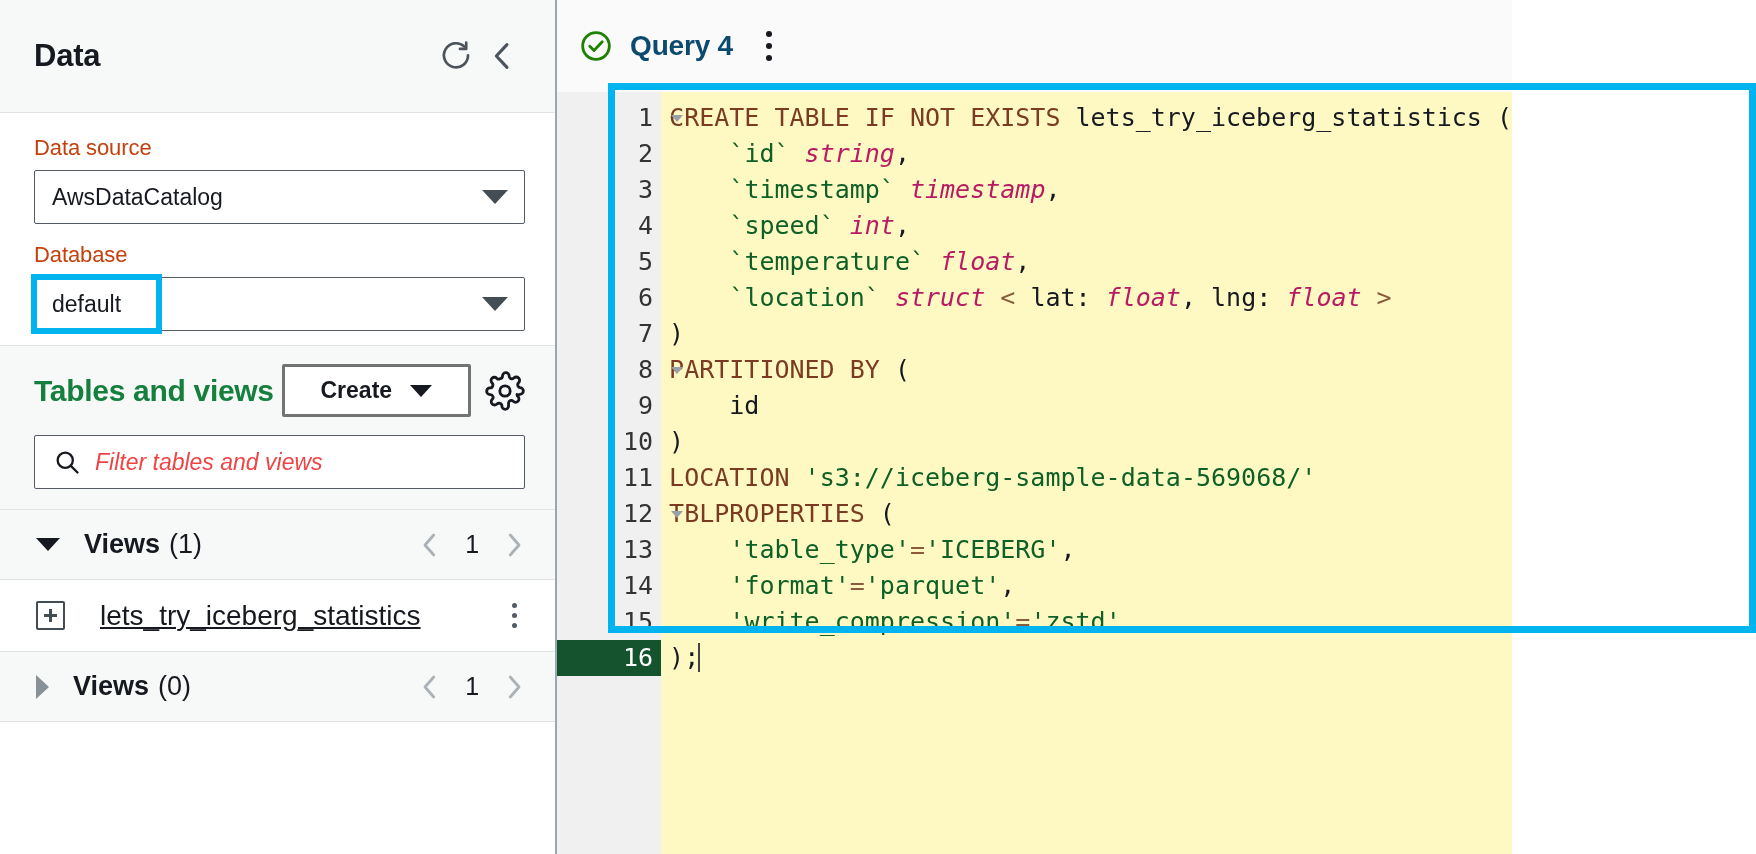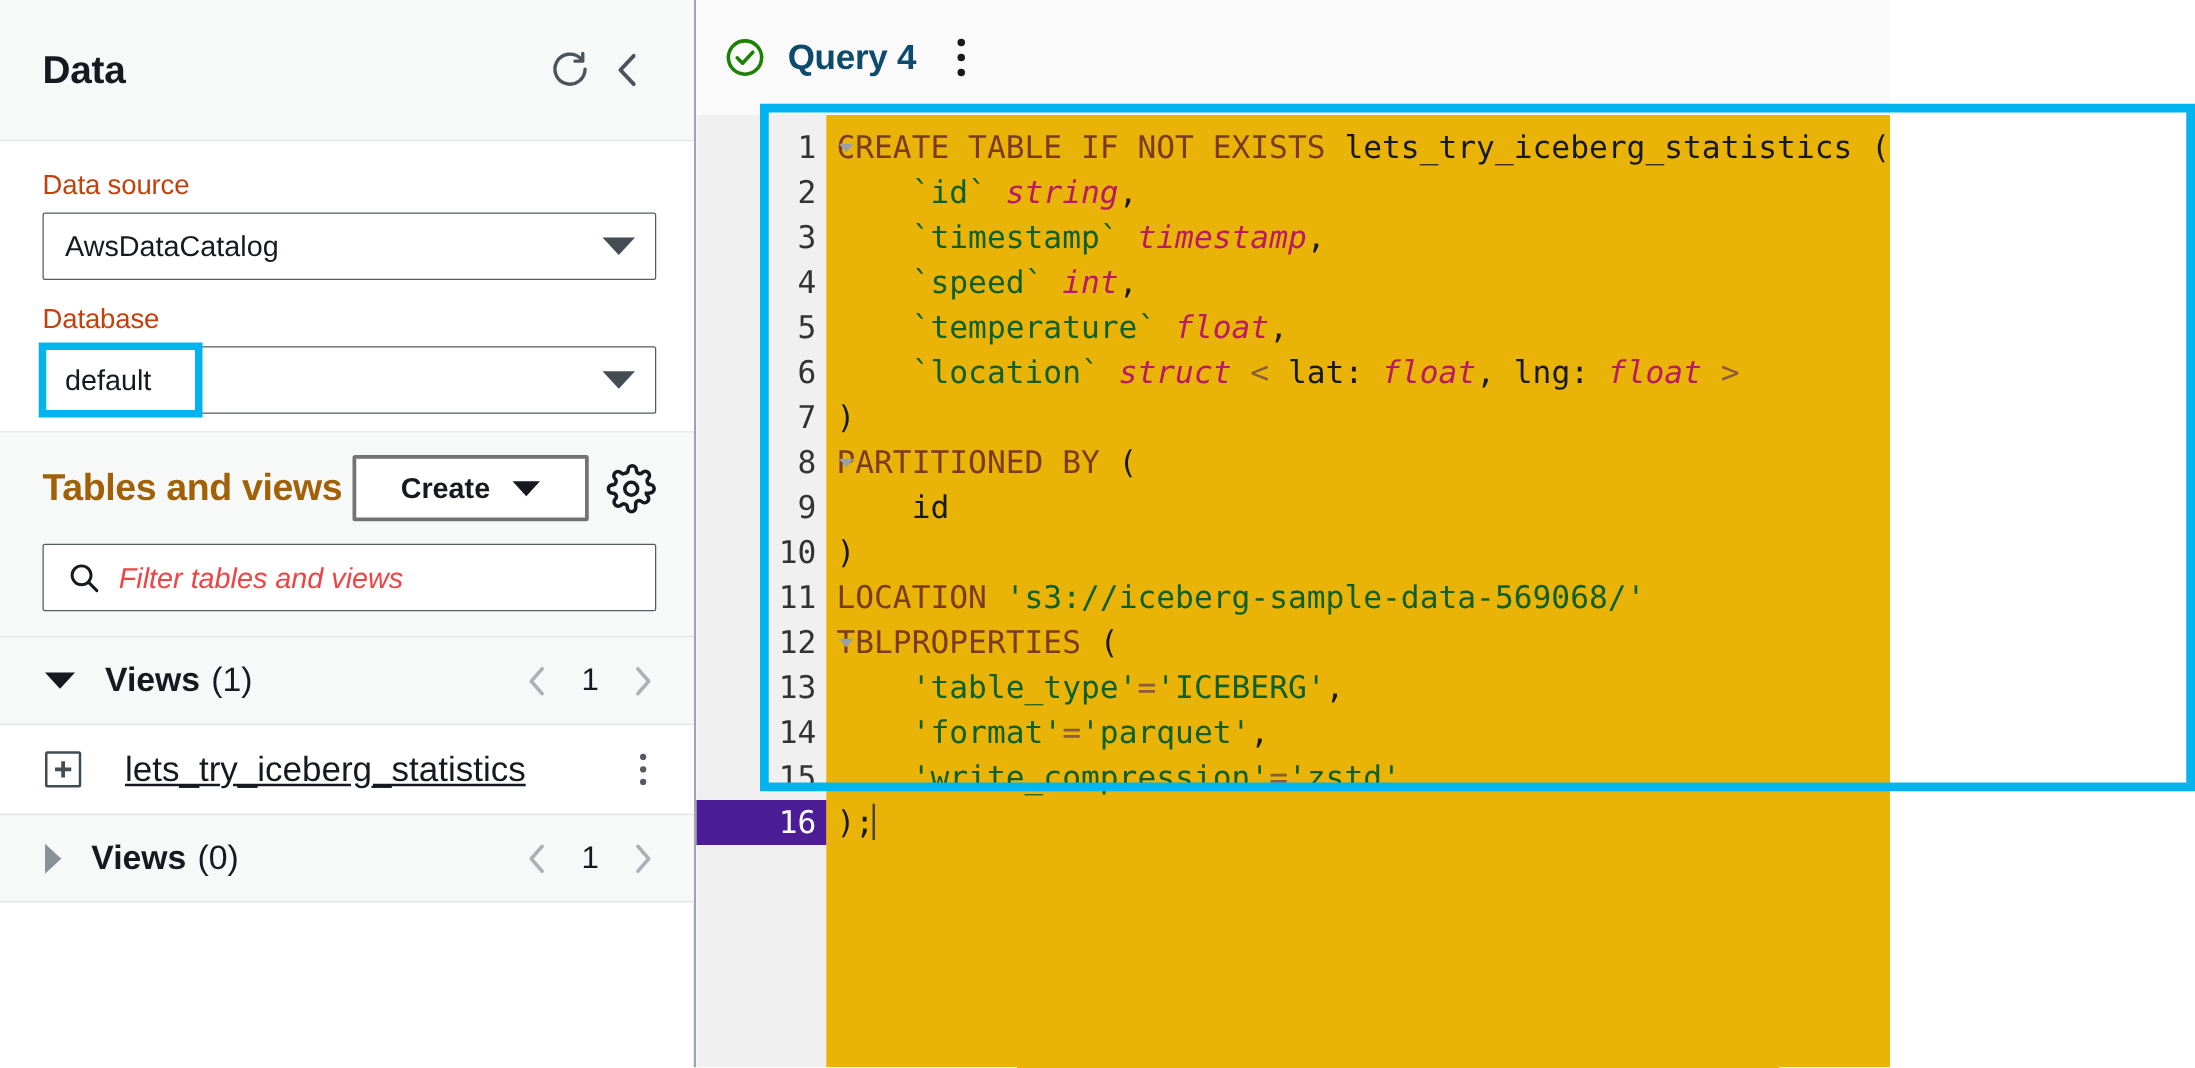--- a/index.html
+++ b/index.html
@@ -62,21 +62,21 @@
     pointer-events: none;
     z-index: 5;
   }
 
   .sb-section-b {
     background: #f7f8f8;
     padding: 18px 30px 20px 34px;
     border-bottom: 1px solid #e0e2e4;
   }
   .tv-row { display: flex; align-items: center; margin-bottom: 18px; }
-  .tv-title { font-size: 30px; font-weight: bold; color: #a16207; flex: 1; letter-spacing: -0.3px; }
+  .tv-title { font-size: 30px; font-weight: bold; color: #15803d; flex: 1; letter-spacing: -0.3px; }
   .create-btn {
     height: 53px; min-width: 186px;
     border: 3px solid #737373; border-radius: 2px; background: #ffffff;
     display: flex; align-items: center; gap: 18px;
     font-size: 23px; font-weight: bold; color: #16191f; cursor: pointer;
     padding: 0 36px;
   }
   .create-btn .caret-dn {
     border-left-width: 11px; border-right-width: 11px; border-top-width: 12px;
     border-top-color: #16191f;
@@ -154,26 +154,26 @@
   }
   .gl .num { display: block; }
   .gl .fold {
     position: absolute; right: -22px; top: 0; height: 36px;
     display: flex; align-items: center;
     width: 0; height: 0; margin-top: 15px;
     border-left: 6px solid transparent;
     border-right: 6px solid transparent;
     border-top: 7px solid #9aa0a6;
   }
-  .gl.active { background: #4c1d95; color: #ffffff; }
+  .gl.active { background: #14532d; color: #ffffff; }
   .code {
     flex: 1; padding-top: 8px; padding-left: 8px;
     font-family: "DejaVu Sans Mono", monospace;
     font-size: 25px; color: #16191f;
-    background: #eab308;
+    background: #fef9c3;
     white-space: pre; overflow: hidden;
   }
   .cl { height: 36px; line-height: 36px; }
   .kw { color: #7a3b22; }
   .id { color: #0e6027; }
   .ty { color: #b81b63; font-style: italic; }
   .op { color: #8a5b3c; }
   .pl { color: #16191f; }
   .str { color: #0e6027; }
   .caret-text { border-left: 2px solid #444; margin-left: -1px; }

